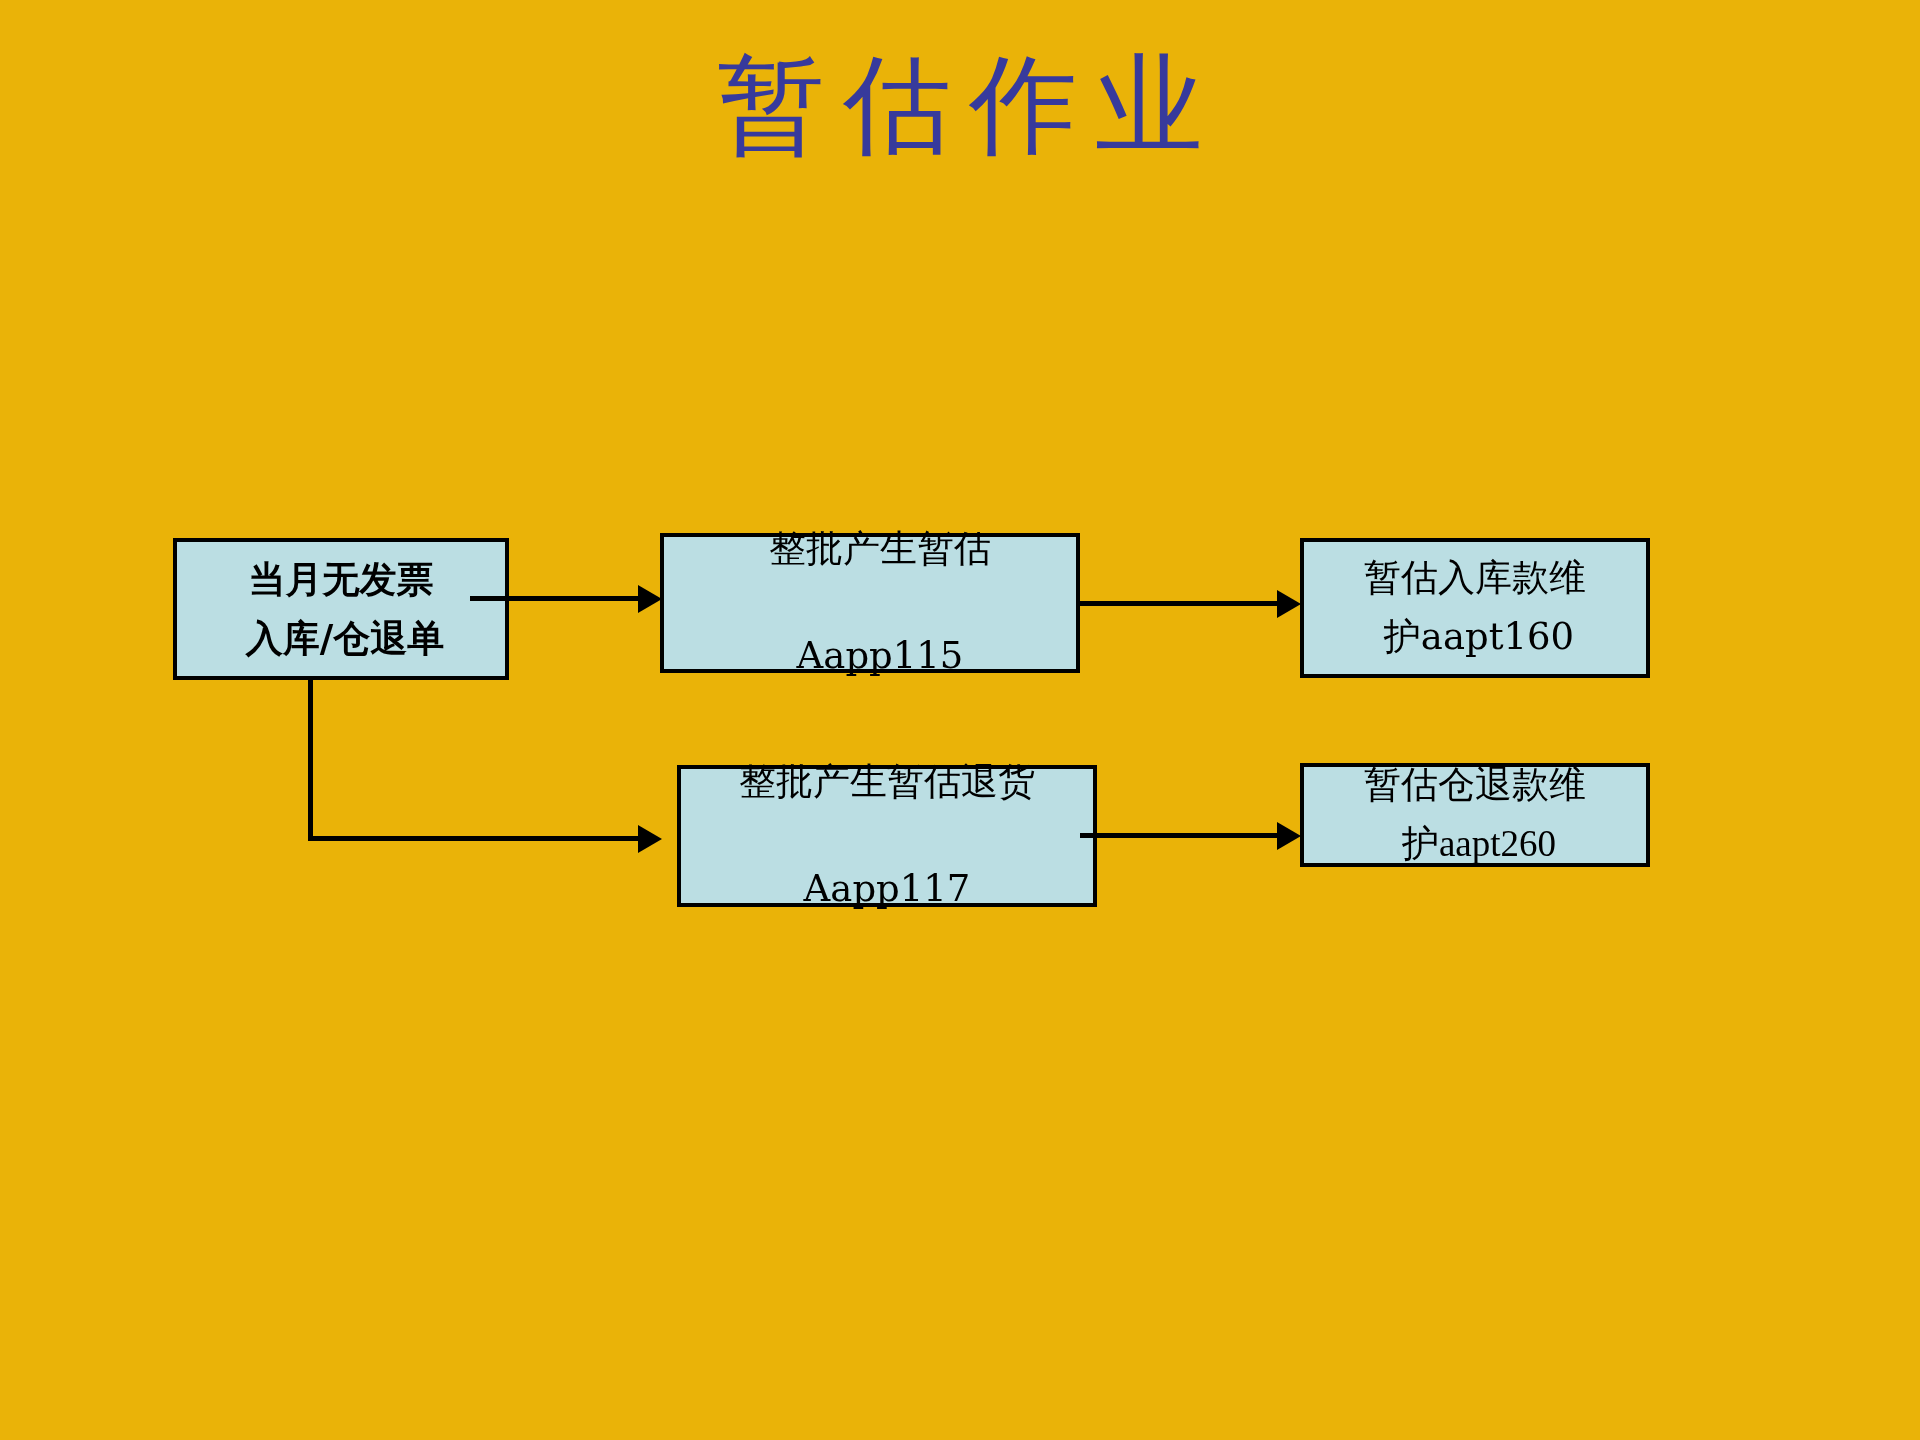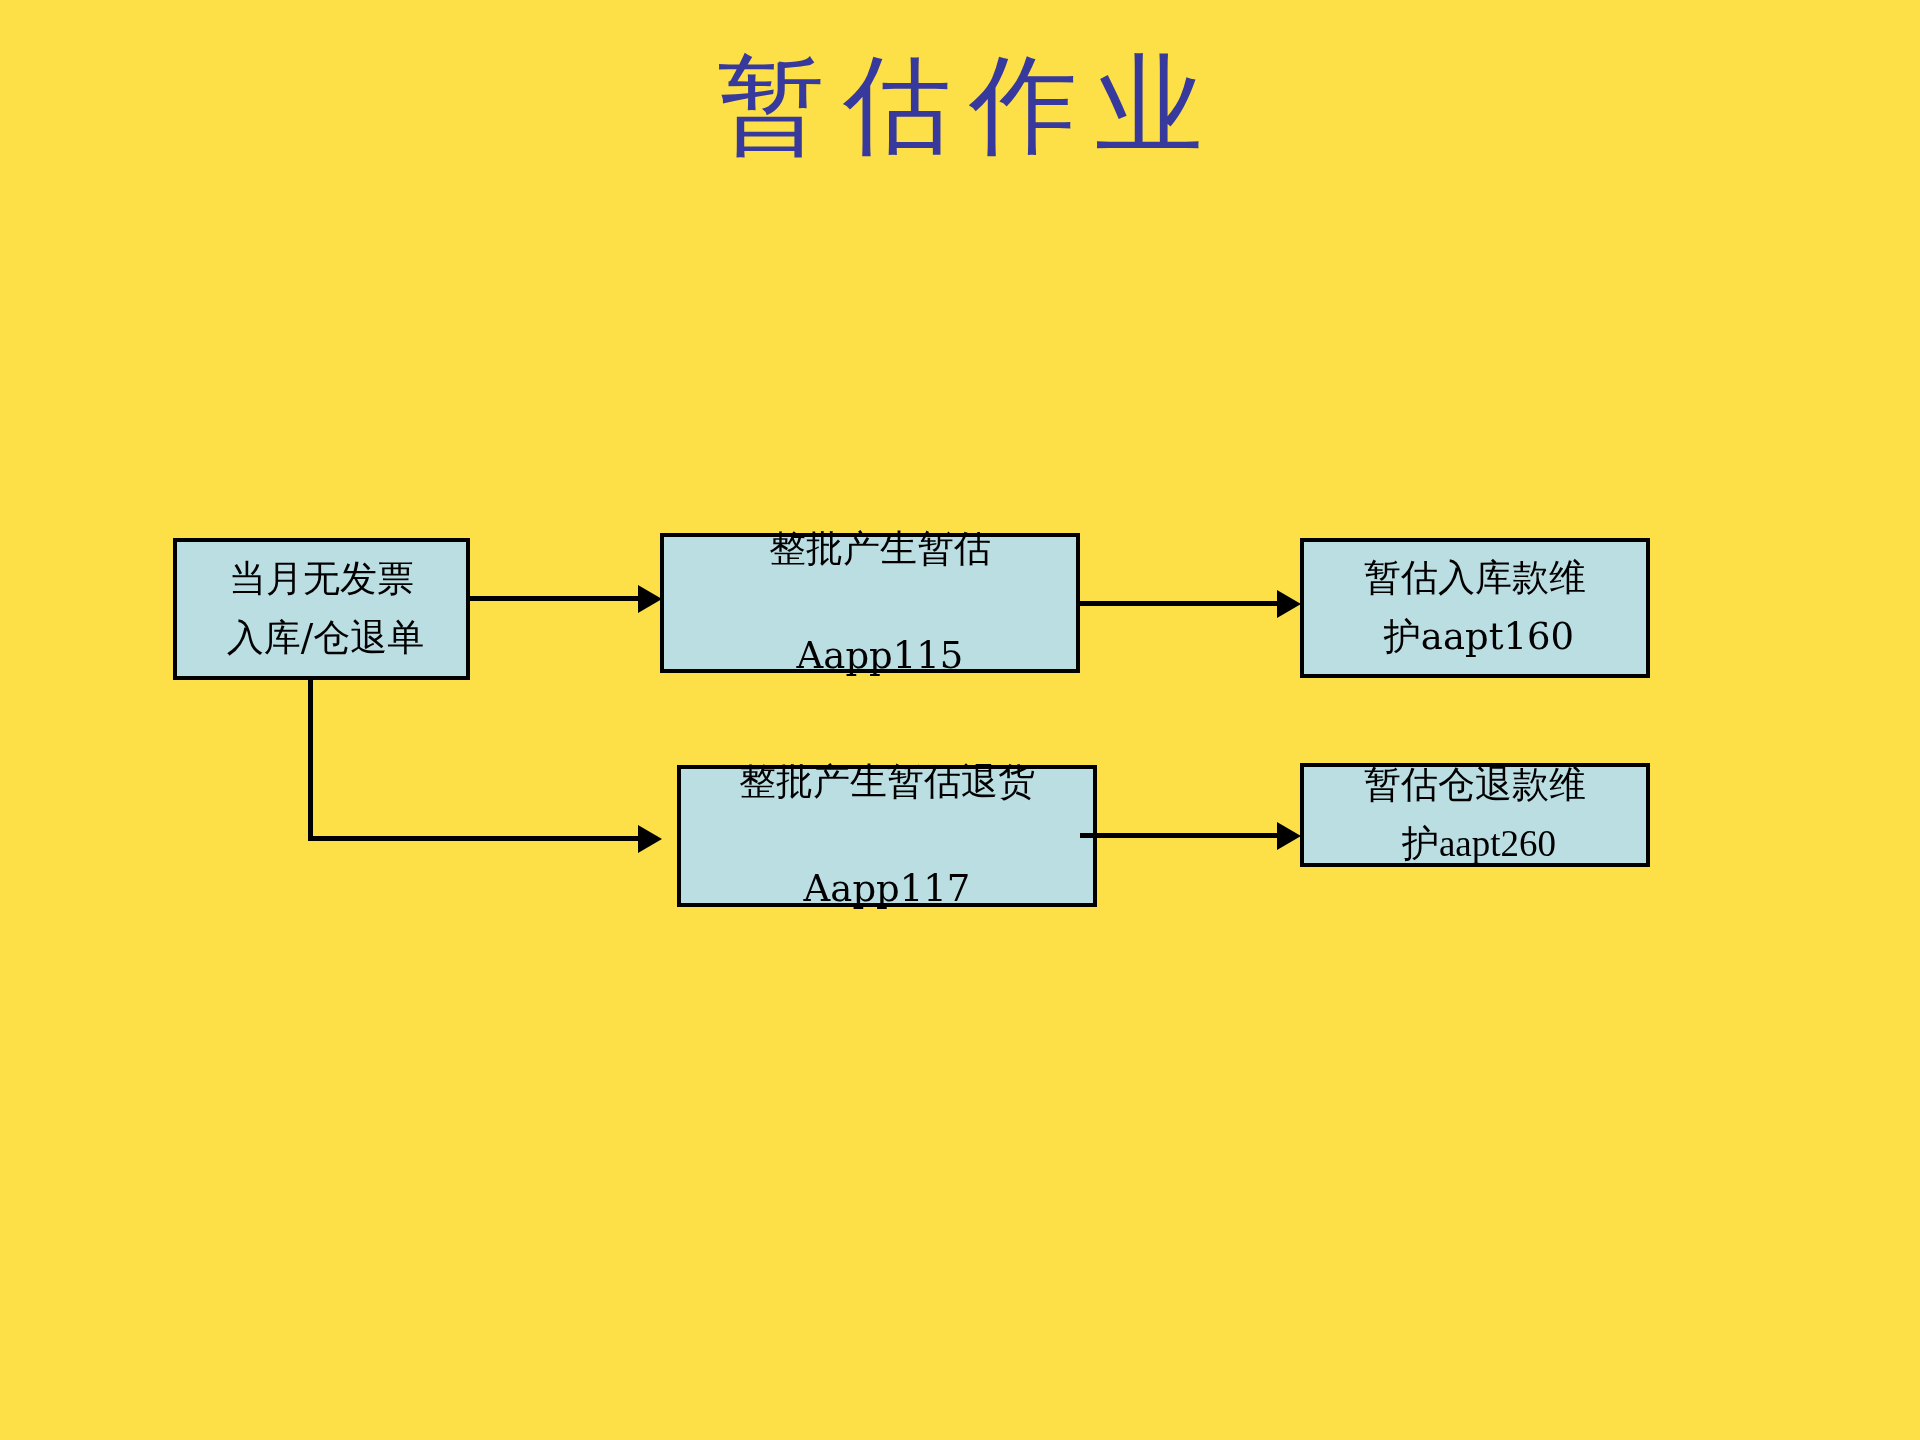--- a/index.html
+++ b/index.html
@@ -5,21 +5,21 @@
 <style>
   html, body {
     margin: 0;
     padding: 0;
     background: #ffffff;
   }
   #slide {
     position: relative;
     width: 1920px;
     height: 1440px;
-    background: #fde047;
+    background: #eab308;
     overflow: hidden;
     font-family: "DejaVu Serif", "Liberation Serif", serif;
   }
 
   
   .slide-title {
     position: absolute;
     left: 0;
     top: 40px;
     width: 1920px;
@@ -54,21 +54,21 @@
   .node .line {
     display: block;
     white-space: nowrap;
   }
 
   
   .node.two-line .line + .line { margin-top: 20px; margin-left: 8px; }
   .node.split .line.code { margin-top: 68px; }
 
   
-  #node-source        { left: 173px;  top: 538px; width: 297px; height: 142px; }
+  #node-source        { left: 173px;  top: 538px; width: 336px; height: 142px; font-weight: bold; }
   #node-batch-accrual { left: 660px;  top: 533px; width: 420px; height: 140px; padding-left: 20px; }
   #node-accrual-in    { left: 1300px; top: 538px; width: 350px; height: 140px; }
   #node-batch-return  { left: 677px;  top: 765px; width: 420px; height: 142px; }
   #node-accrual-ret   { left: 1300px; top: 763px; width: 350px; height: 104px; font-family: Liberation Serif, serif; }
 
   
   .conn {
     position: absolute;
     background: #000000;
   }

